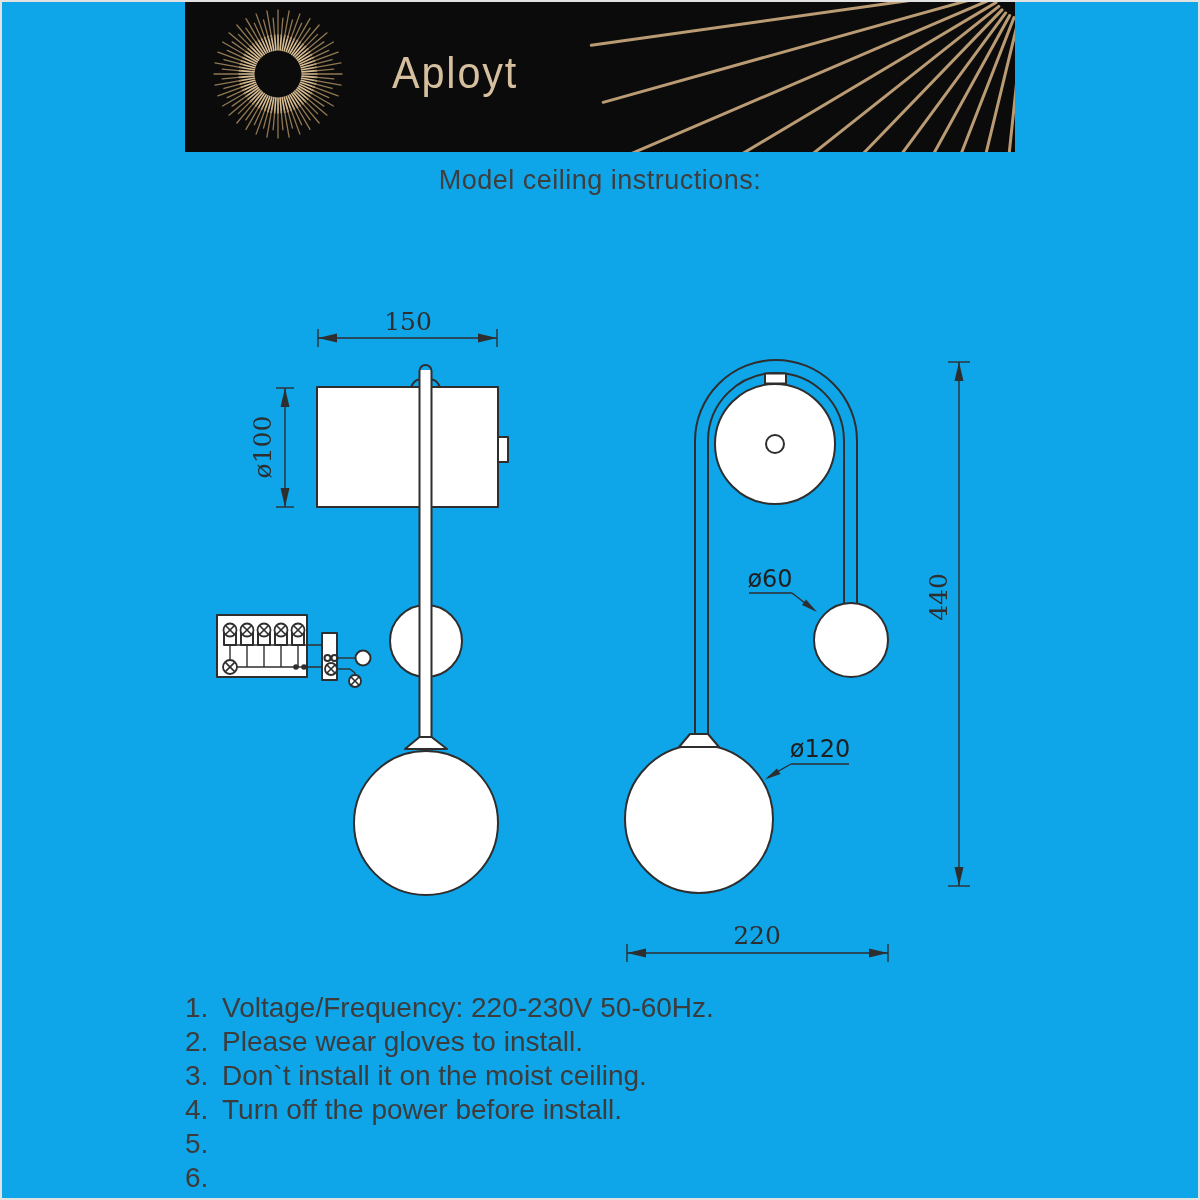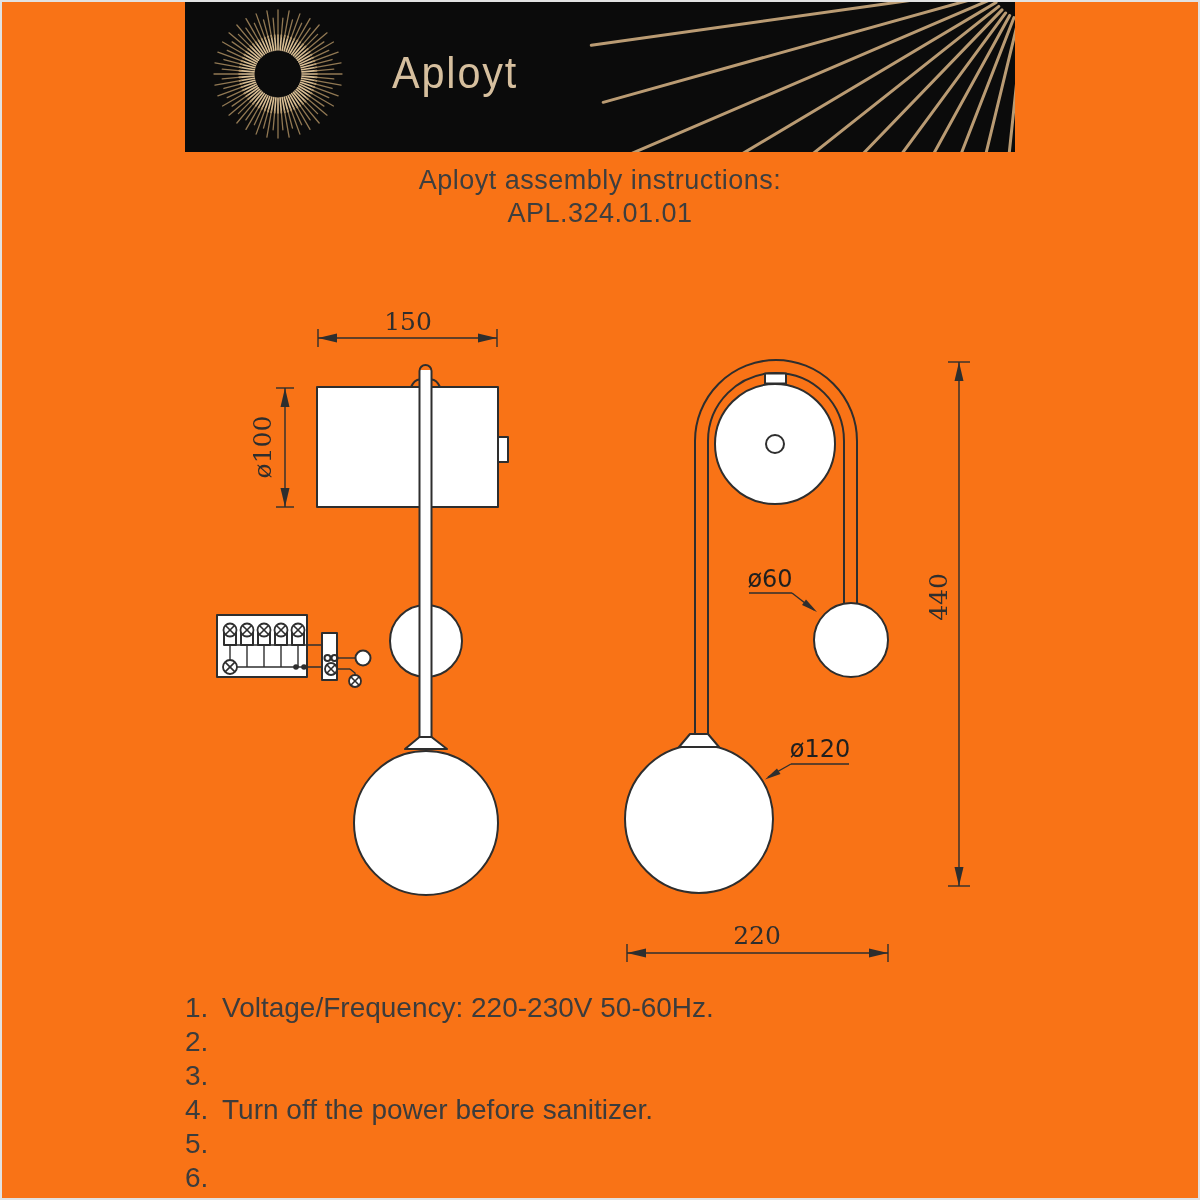--- a/index.html
+++ b/index.html
@@ -1,17 +1,17 @@
 <!DOCTYPE html>
 <html><head>
 <meta charset="utf-8">
 <style>
   html,body{margin:0;padding:0;background:#ffffff;}
   .page{
-    position:relative;width:1200px;height:1200px;background:#f97316;
+    position:relative;width:1200px;height:1200px;background:#0ea5e9;
     overflow:hidden;font-family:"Liberation Sans",sans-serif;
     box-shadow:inset 0 0 0 2px #e2e2e2;
   }
   
   .banner{
     position:absolute;left:185px;top:2px;width:830px;height:150px;
     background:#0b0b0b;overflow:hidden;
   }
   .banner svg{position:absolute;left:0;top:0;}
   .brand{
@@ -210,22 +210,21 @@
           <line x1="811.0774437104961" y1="0.43354313534058875" x2="464.05764535050776" y2="207.29886054305166"></line>
           <line x1="808.9111277868116" y1="-3.8180912547257666" x2="437.5804507276968" y2="155.33444022001842"></line>
           <line x1="807.3261475952843" y1="-8.318886457850416" x2="418.2084706090305" y2="100.32472107071713"></line>
           <line x1="806.3503495253035" y1="-12.989768365437634" x2="406.2820497537091" y2="43.23616442242893"></line>
         </g>
     </svg>
     <div class="brand">Aployt</div>
   </div>
 
   <div class="title-block">
-    <div>Aployt assembly instructions:</div>
-    <div>APL.324.01.01</div>
+    <div>Model ceiling instructions:</div>
   </div>
 
   <svg class="drawing" width="1200" height="1200" viewBox="0 0 1200 1200">
 
     <g>
 
       <g>
         <line class="dim" x1="318" y1="329" x2="318" y2="347"></line>
         <line class="dim" x1="497" y1="329" x2="497" y2="347"></line>
         <line class="dim" x1="318" y1="338" x2="497" y2="338"></line>
@@ -367,27 +366,29 @@
     </g>
   </svg>
 
   <div class="list">
     <div class="li">
       <span class="num">1.</span>
       <span class="txt">Voltage/Frequency: 220-230V 50-60Hz.</span>
     </div>
     <div class="li">
       <span class="num">2.</span>
+      <span class="txt">Please wear gloves to install.</span>
     </div>
     <div class="li">
       <span class="num">3.</span>
+      <span class="txt">Don`t install it on the moist ceiling.</span>
     </div>
     <div class="li">
       <span class="num">4.</span>
-      <span class="txt">Turn off the power before sanitizer.</span>
+      <span class="txt">Turn off the power before install.</span>
     </div>
     <div class="li">
       <span class="num">5.</span>
     </div>
     <div class="li">
       <span class="num">6.</span>
     </div>
   </div>
 
 </div>

